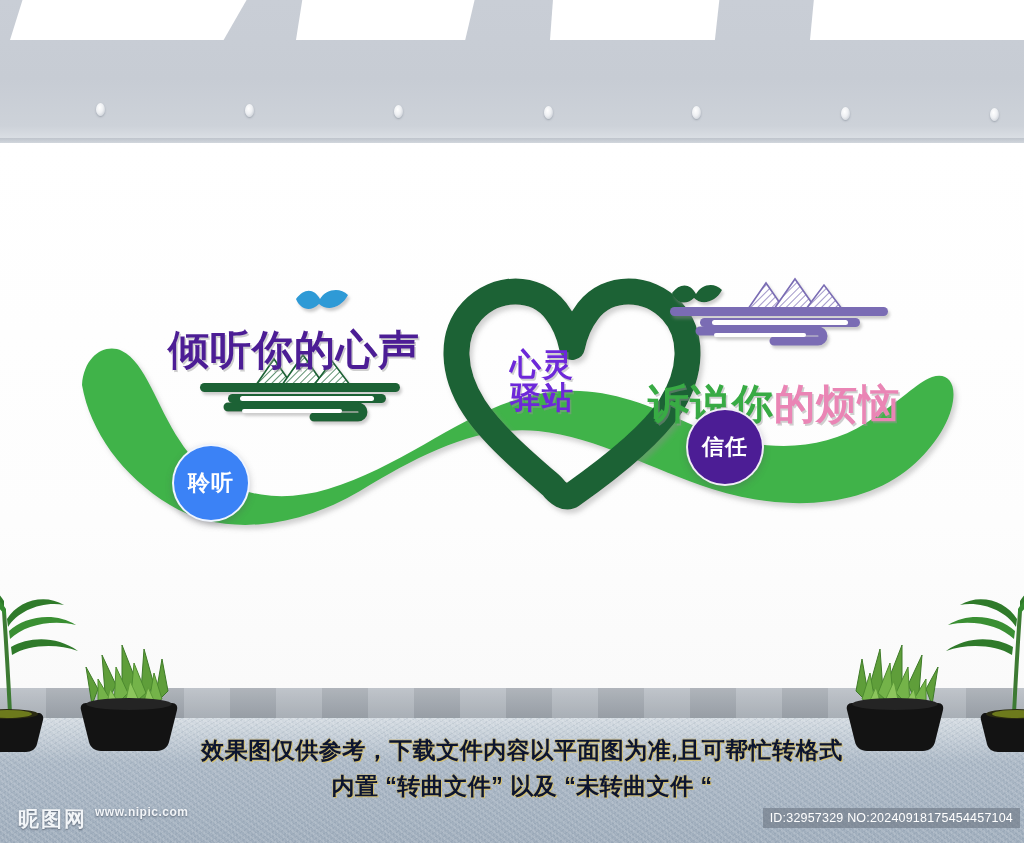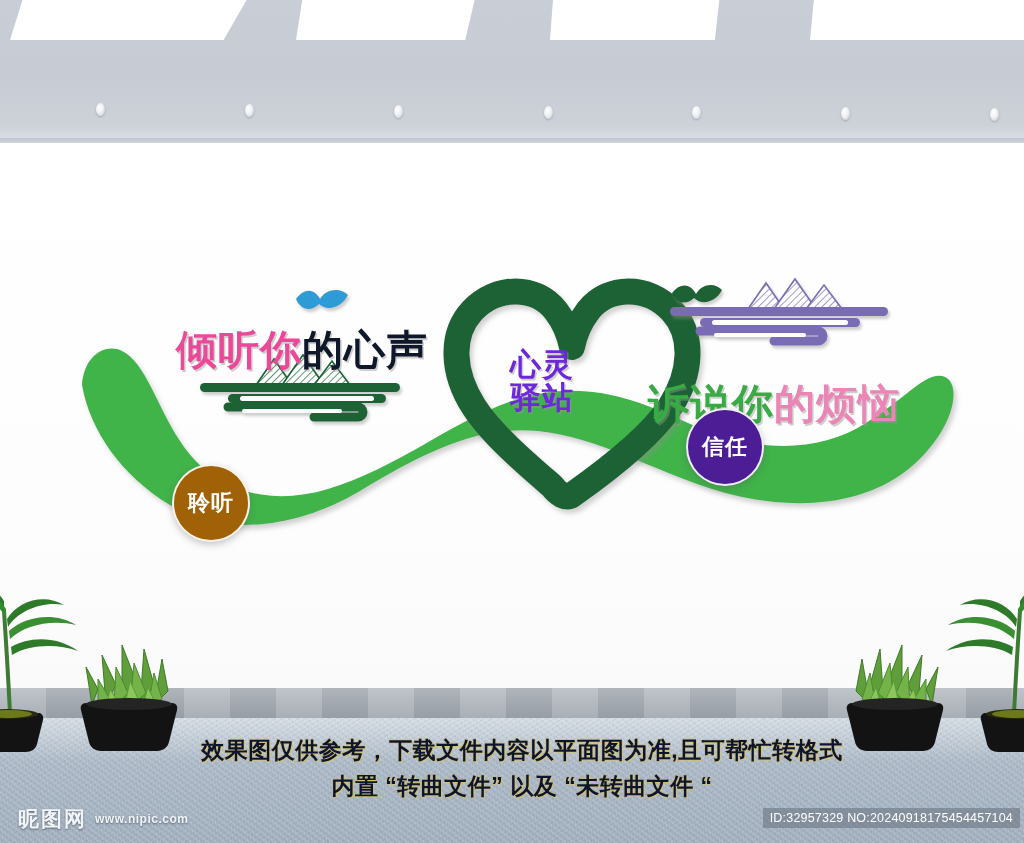--- a/index.html
+++ b/index.html
@@ -71,22 +71,22 @@
   .wall-text {
     position:absolute; font-weight:bold; white-space:nowrap;
     line-height:1; letter-spacing:1px;
   }
 
   
   #headline-left {
     left:168px; top:330px; font-size:41px;
     text-shadow:1.5px 2px 0 rgba(150,150,150,.45);
   }
-  #headline-left .seg-a { color:#ec4899;margin-left:8px; }
-  #headline-left .seg-b { color:#0f172a; }
+  #headline-left .seg-a { color:#4c1d95; }
+  #headline-left .seg-b { color:#4c1d95; }
 
   
   #headline-right {
     left:648px; top:384px; font-size:41px;
     text-shadow:1.5px 2px 0 rgba(150,150,150,.45);
   }
   #headline-right .seg-a { color:#38ab44; }
   #headline-right .seg-b { color:#ea85b5; }
 
   
@@ -97,38 +97,38 @@
   }
 
   
   .badge {
     position:absolute; border-radius:50%;
     display:flex; align-items:center; justify-content:center;
     color:#ffffff; font-weight:bold; font-size:22px; letter-spacing:1px;
     box-shadow:0 3px 7px rgba(80,80,90,.30);
     border:2px solid rgba(255,255,255,.92);
   }
-  #badge-0 { left:172px; top:464px; width:78px; height:78px; background:#a16207; }
+  #badge-0 { left:172px; top:444px; width:78px; height:78px; background:#3b82f6; }
   #badge-1 { left:442px; top:442px; width:78px; height:78px; background:#a5317c; }
   #badge-2 { left:686px; top:408px; width:78px; height:78px; background:#4c1d95; }
 
   
   #caption {
     position:absolute; left:0; top:733px; width:1024px; text-align:center;
     font-weight:bold; font-size:23px; line-height:1.55; color:#0c1530;
     text-shadow:1px 1px 0 #d6c170, -1px 0 0 rgba(200,180,110,.6), 0 -1px 0 rgba(200,180,110,.5);
     letter-spacing:.5px;
     padding-left:20px;
   }
   #caption .line { display:block; }
 
   
   #watermark {
     position:absolute; left:18px; top:805px;
-    display:flex; align-items:center; gap:8px;
+    display:flex; align-items:flex-start; gap:8px;
     color:#f2f5f8; font-weight:bold;
     text-shadow:0 1px 2px rgba(60,70,85,.75);
   }
   #wm-logo { font-size:21px; letter-spacing:2px; }
   #wm-url  { font-size:12px; letter-spacing:.5px; font-weight:bold; }
 
   #idbar {
     position:absolute; right:4px; top:808px;
     background:rgba(110,120,132,.62);
     color:#ffffff; font-size:12.5px; letter-spacing:.2px;

